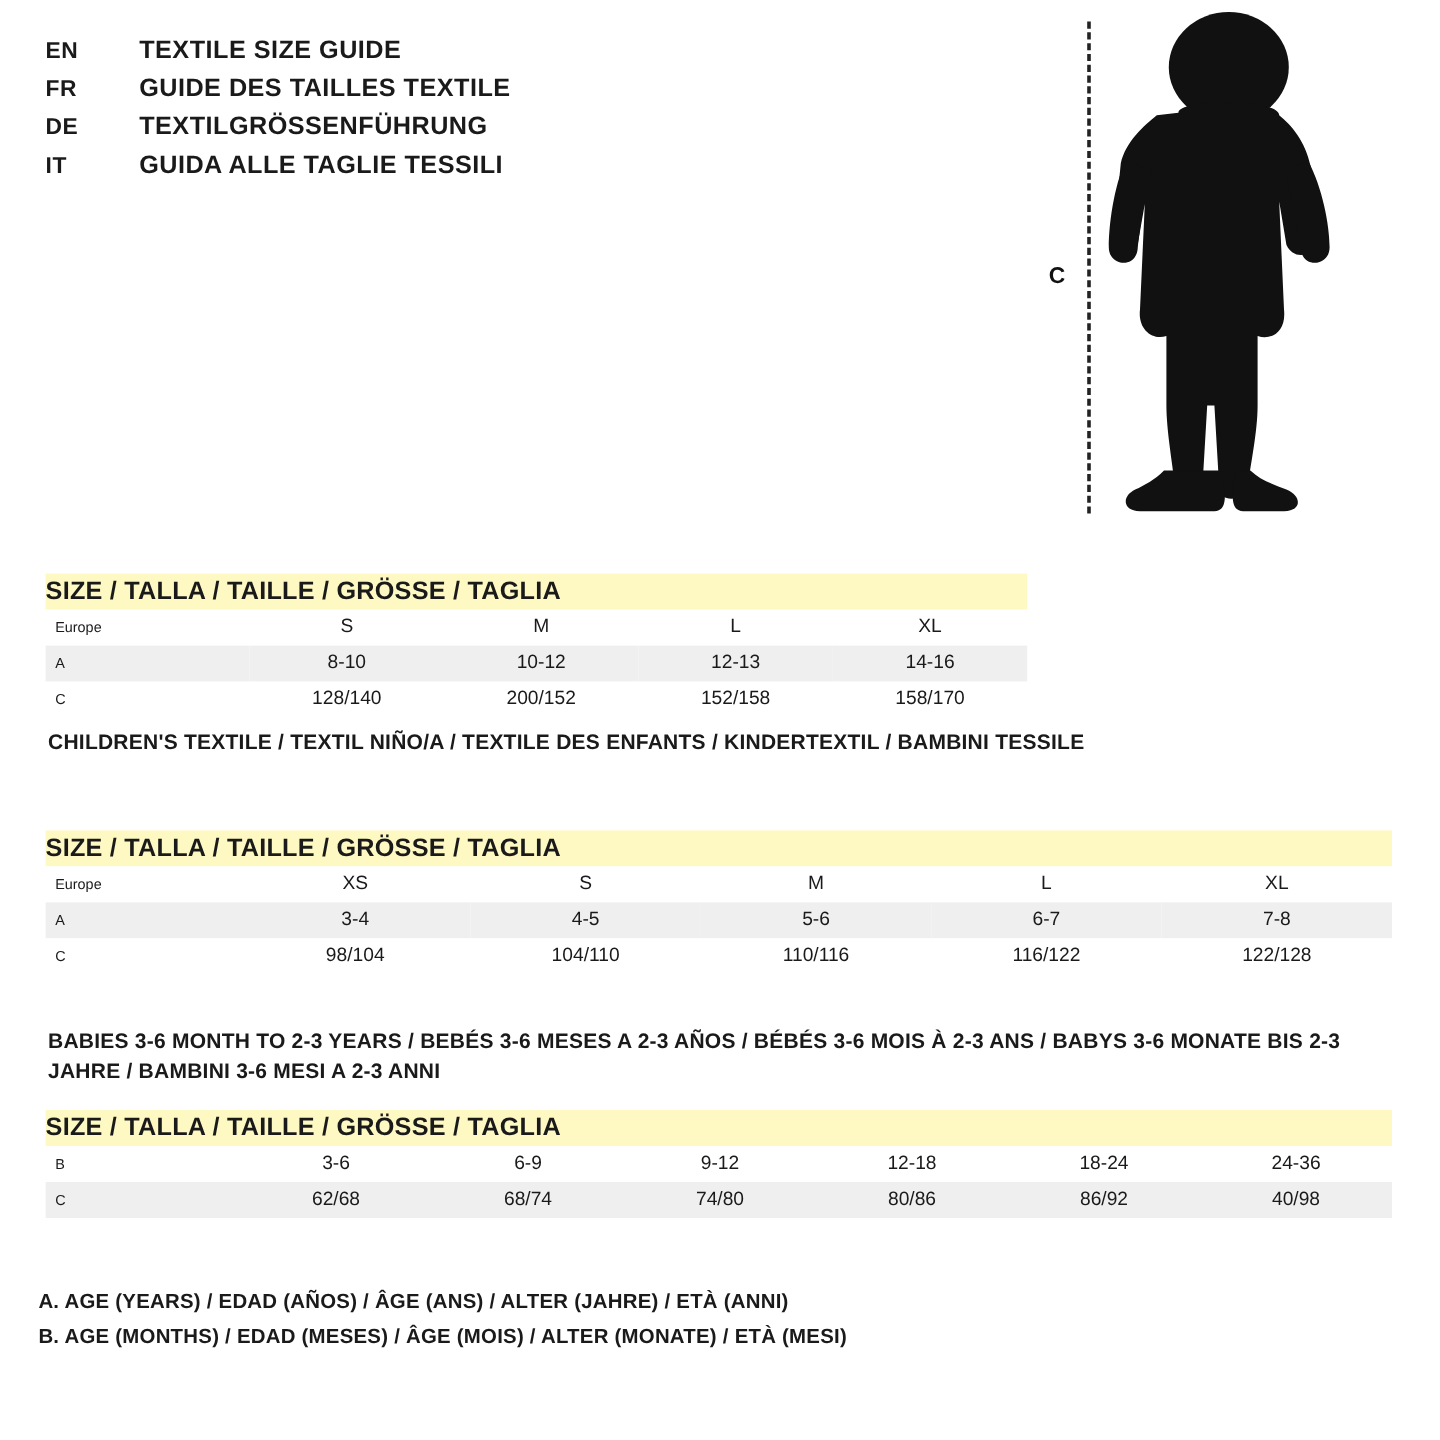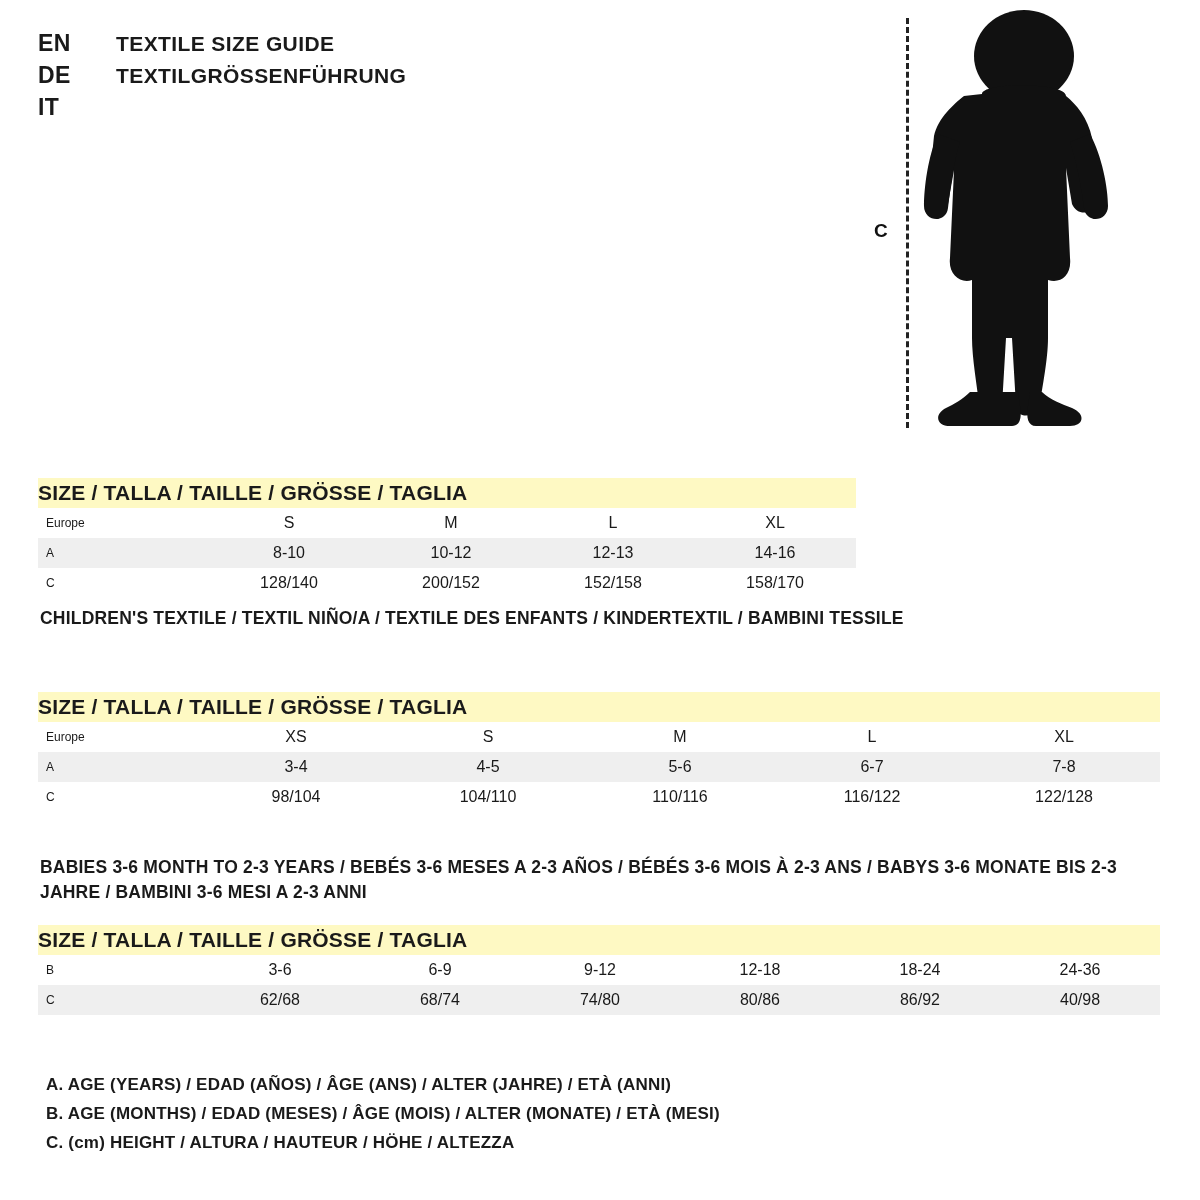--- a/index.html
+++ b/index.html
@@ -29,21 +29,21 @@
     top: 30px;
     width: 720px;
   }
   .lang-row {
     display: flex;
     align-items: baseline;
     height: 32px;
   }
   .lang-code {
     width: 78px;
-    font-size: 23px;
+    font-size: 19px;
     font-weight: 700;
     letter-spacing: 0.4px;
     color: #1a1a1a;
   }
   .lang-text {
     font-size: 21px;
     font-weight: 700;
     letter-spacing: 0.4px;
     color: #1a1a1a;
     text-transform: uppercase;
@@ -121,45 +121,50 @@
     font-size: 12px;
   }
   .cell-val {
     text-align: center;
     font-size: 16px;
   }
 
   
   .legend {
     position: absolute;
-    left: 46px;
+    left: 32px;
     font-size: 17px;
     font-weight: 700;
     letter-spacing: 0.2px;
     color: #1a1a1a;
     line-height: 1.72;
   }
   .legend div { white-space: nowrap; }
 </style>
 </head>
 <body>
 
 <div class="page">
 
   <div class="lang-block">
     <div class="lang-row">
       <span class="lang-code">EN</span>
       <span class="lang-text">TEXTILE SIZE GUIDE</span>
+    </div>
+    <div class="lang-row">
+      <span class="lang-code">FR</span>
+      <span class="lang-text">GUIDE DES TAILLES TEXTILE</span>
     </div>
     <div class="lang-row">
       <span class="lang-code">DE</span>
       <span class="lang-text">TEXTILGRÖßENFÜHRUNG</span>
     </div>
     <div class="lang-row">
       <span class="lang-code">IT</span>
+      <span class="lang-text">GUIDA ALLE TAGLIE TESSILI</span>
     </div>
   </div>
 
   <div class="figure-wrap">
     <span class="figure-label">C</span>
     <div class="dash-line"></div>
     <svg class="silhouette" viewBox="0 0 210 420">
       <g fill="#111111">
 
         <ellipse cx="104" cy="48" rx="50" ry="46"></ellipse>
@@ -288,16 +293,15 @@
         <td class="cell-val">80/86</td>
         <td class="cell-val">86/92</td>
         <td class="cell-val">40/98</td>
       </tr>
     </tbody>
   </table>
 
   <div class="legend" style="top:1070px;">
     <div>A. AGE (YEARS) / EDAD (AÑOS) / ÂGE (ANS) / ALTER (JAHRE) / ETÀ (ANNI)</div>
     <div>B. AGE (MONTHS) / EDAD (MESES) / ÂGE (MOIS) / ALTER (MONATE) / ETÀ (MESI)</div>
-    <div>C. (cm) HEIGHT / ALTURA / HAUTEUR / HÖHE / ALTEZZA</div>
   </div>
 
 </div>
 
 </body></html>

